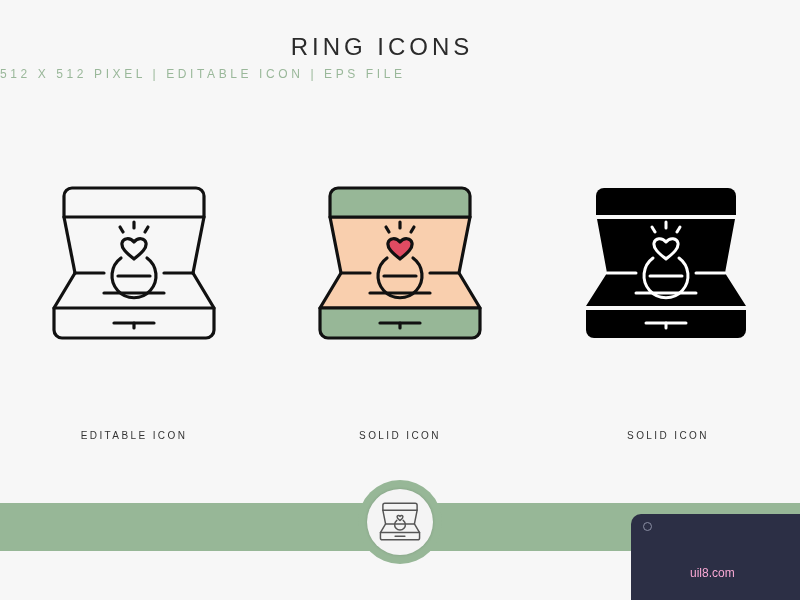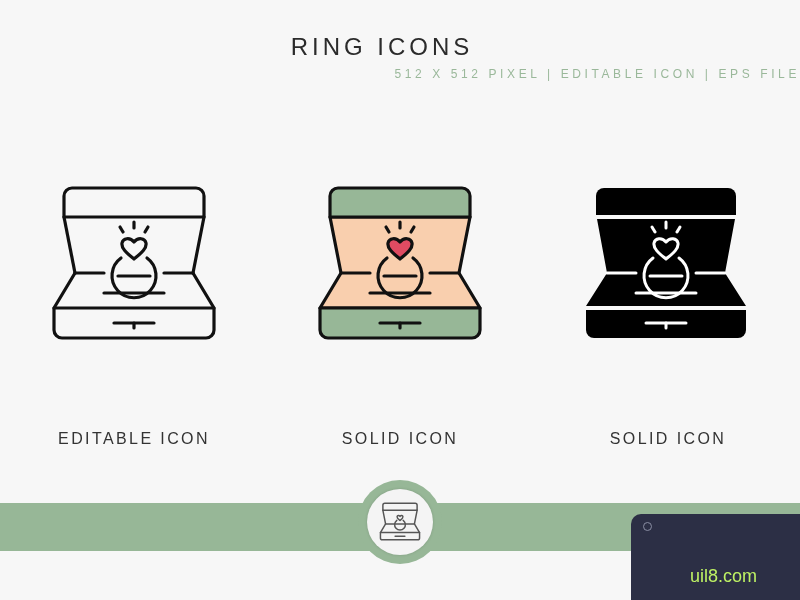--- a/index.html
+++ b/index.html
@@ -6,28 +6,28 @@
     body {
       width: 800px; height: 600px; overflow: hidden; position: relative;
       background: #f7f7f7;
       font-family: "Liberation Sans", "DejaVu Sans", sans-serif;
     }
     .title {
       position: absolute; top: 33px; left: 0; width: 764px; text-align: center;
       font-size: 24px; letter-spacing: 4px; color: #2b2b2b; font-weight: 400;
     }
     .subtitle {
-      position: absolute; top: 67px; left: 0; width: 800px; text-align: right;
+      position: absolute; top: 67px; left: 0; width: 800px; text-align: left;
       font-size: 12px; letter-spacing: 3.6px; color: #9ab89a;
     }
     .icon-wrap { position: absolute; top: 180px; width: 180px; height: 170px; }
     .icon-wrap svg { width: 180px; height: 170px; display: block; }
     .icon-label {
       position: absolute; top: 430px; width: 240px; text-align: center;
-      font-size: 16px; letter-spacing: 2.4px; color: #333;
+      font-size: 10px; letter-spacing: 2.4px; color: #333;
     }
     .band {
       position: absolute; left: 0; top: 503px; width: 800px; height: 48px;
       background: #97b797;
     }
     .badge-ring {
       position: absolute; left: 358px; top: 480px; width: 84px; height: 84px;
       border-radius: 50%; background: #97b797;
     }
     .badge-inner {
@@ -43,21 +43,21 @@
     }
     .wm-dot {
       position: absolute; left: 12px; top: 8px; width: 7px; height: 7px;
       border: 1.5px solid #8a8ea3; border-radius: 50%;
     }
     .wm-logo {
       position: absolute; left: 50px; top: 4px; font-size: 40px; font-weight: 700;
       color: #a5a8b8; letter-spacing: 1px; line-height: 46px;
     }
     .wm-url {
-      position: absolute; left: 59px; top: 52px; font-size: 18px; color: #bef264;
+      position: absolute; left: 59px; top: 52px; font-size: 12px; color: #f9a8d4;
     }
   </style>
 </head>
 <body>
 
 <div class="title">RING ICONS</div>
 <div class="subtitle">512 X 512 PIXEL | EDITABLE ICON | EPS FILE</div>
 
 <div class="icon-wrap" style="left:44px;">
   <svg viewBox="0 0 180 170" fill="none" stroke="#111" stroke-width="3.2" stroke-linecap="round" stroke-linejoin="round">

